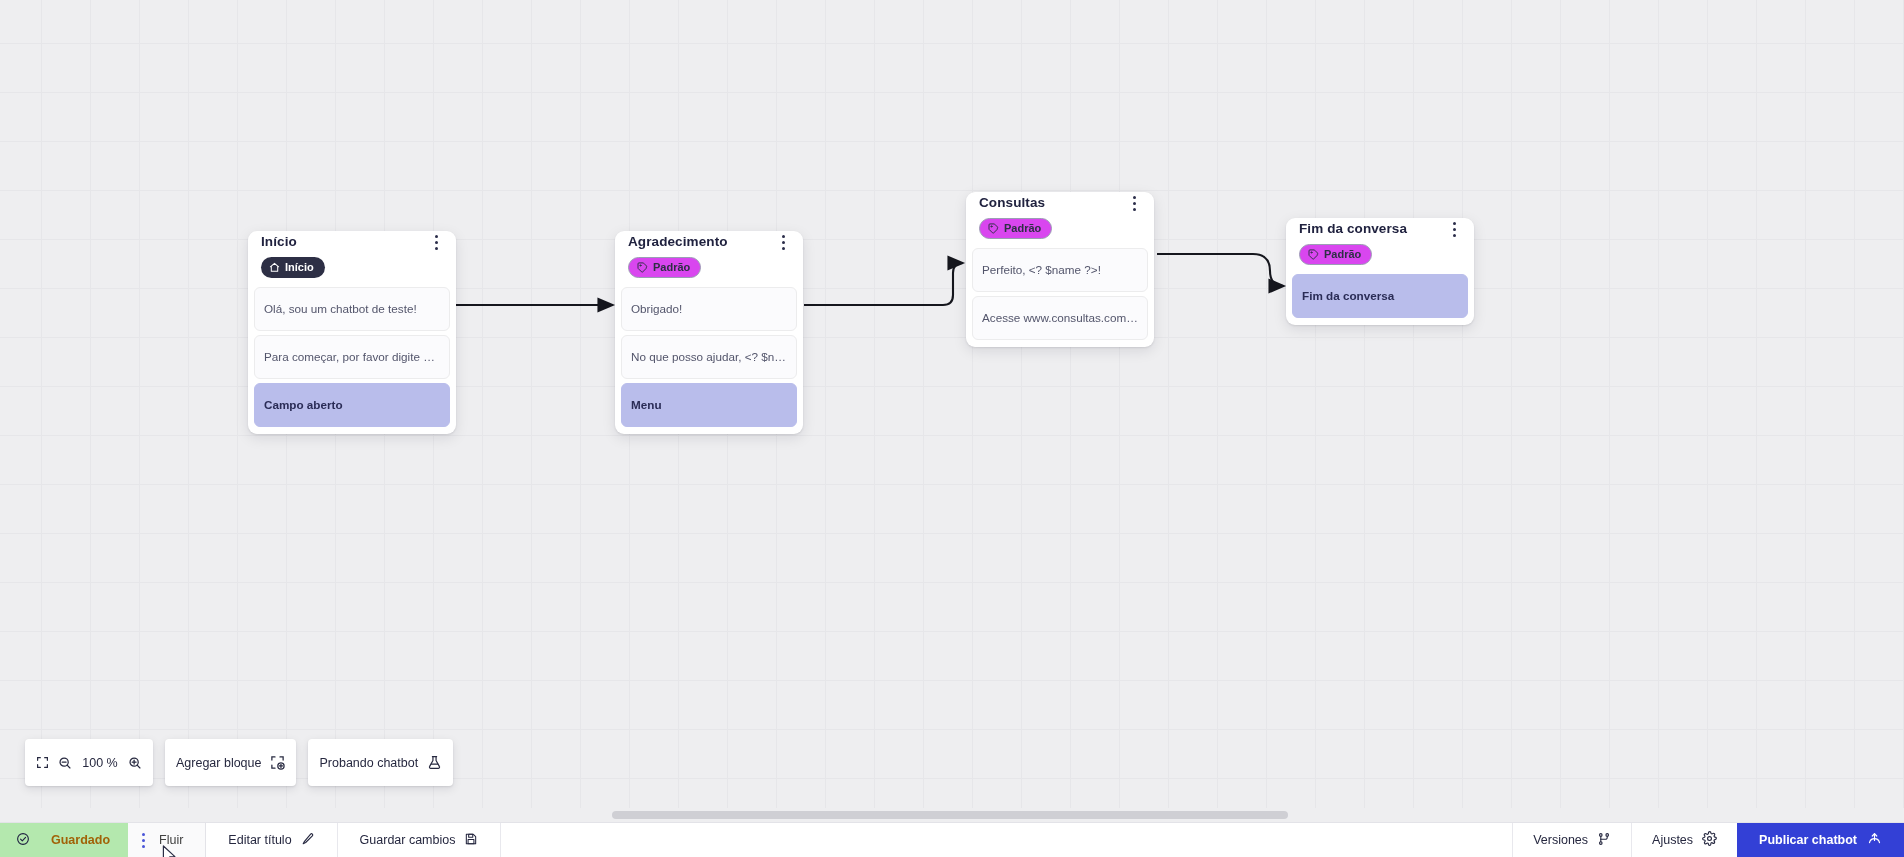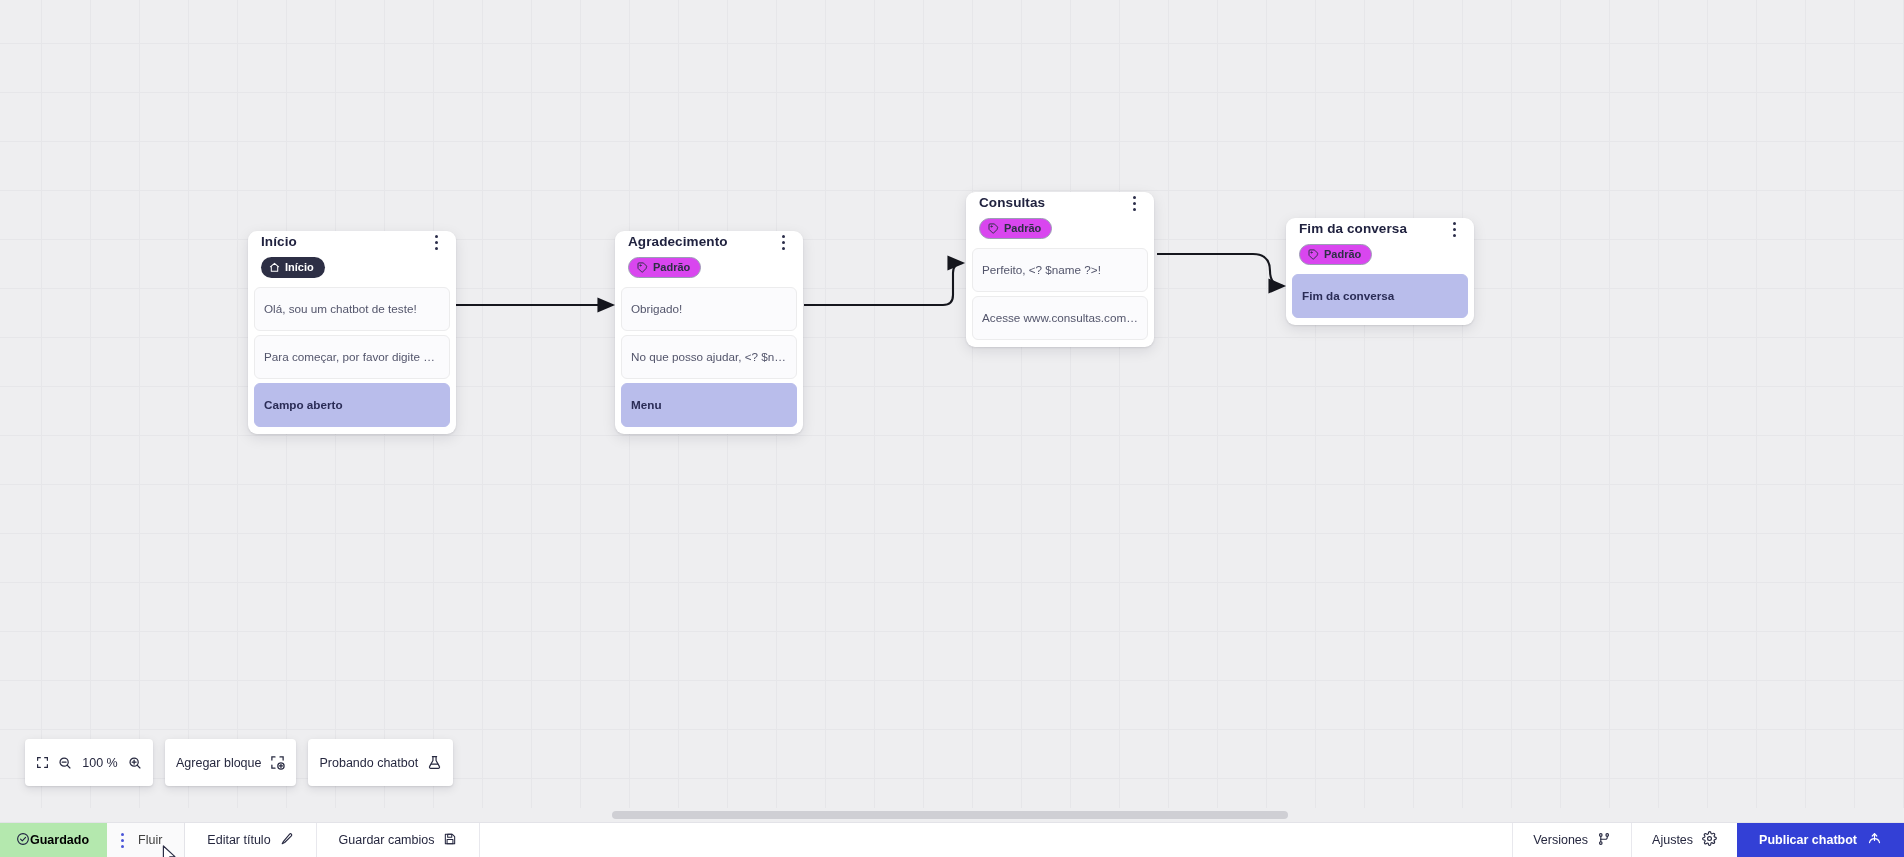--- a/index.html
+++ b/index.html
@@ -149,23 +149,23 @@
     position: absolute;
     left: 0; bottom: 0;
     width: 1904px; height: 35px;
     background: #ffffff;
     border-top: 1px solid #e3e3e8;
     display: flex; align-items: stretch;
     z-index: 10;
   }
   .bb-saved {
     background: #b4e8ae;
-    display: flex; align-items: center; gap: 0;
+    display: flex; align-items: center; gap: 21px;
     padding: 0 18px 0 16px;
-    font-size: 12.5px; font-weight: bold; color: #000000;
+    font-size: 12.5px; font-weight: bold; color: #a16207;
   }
   .bb-tab {
     display: flex; align-items: center; gap: 14px;
     padding: 0 22px 0 14px;
     border-right: 1px solid #e3e3e8;
     background: #fafafb;
     font-size: 12.5px; color: #404040;
     cursor: pointer;
     position: relative;
   }

